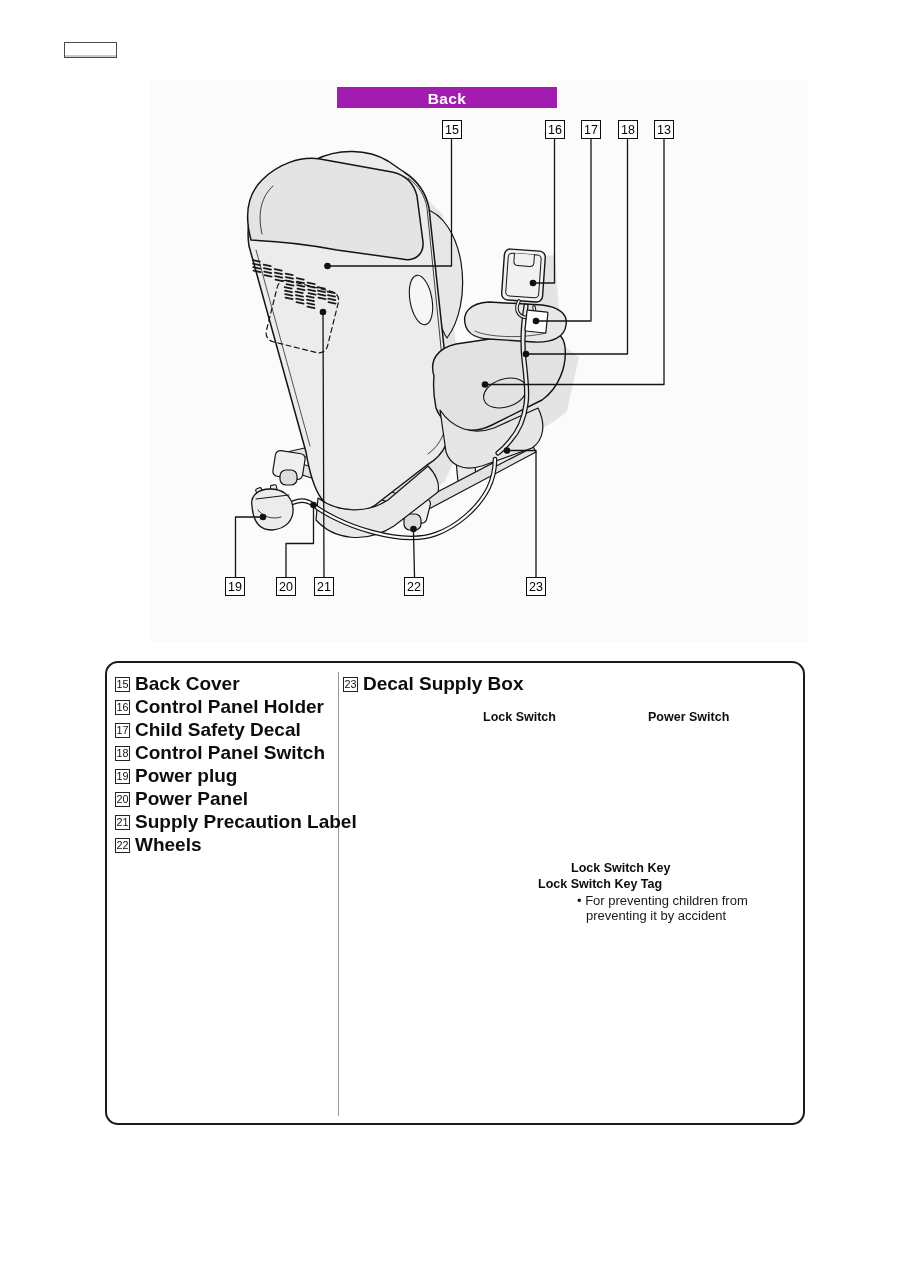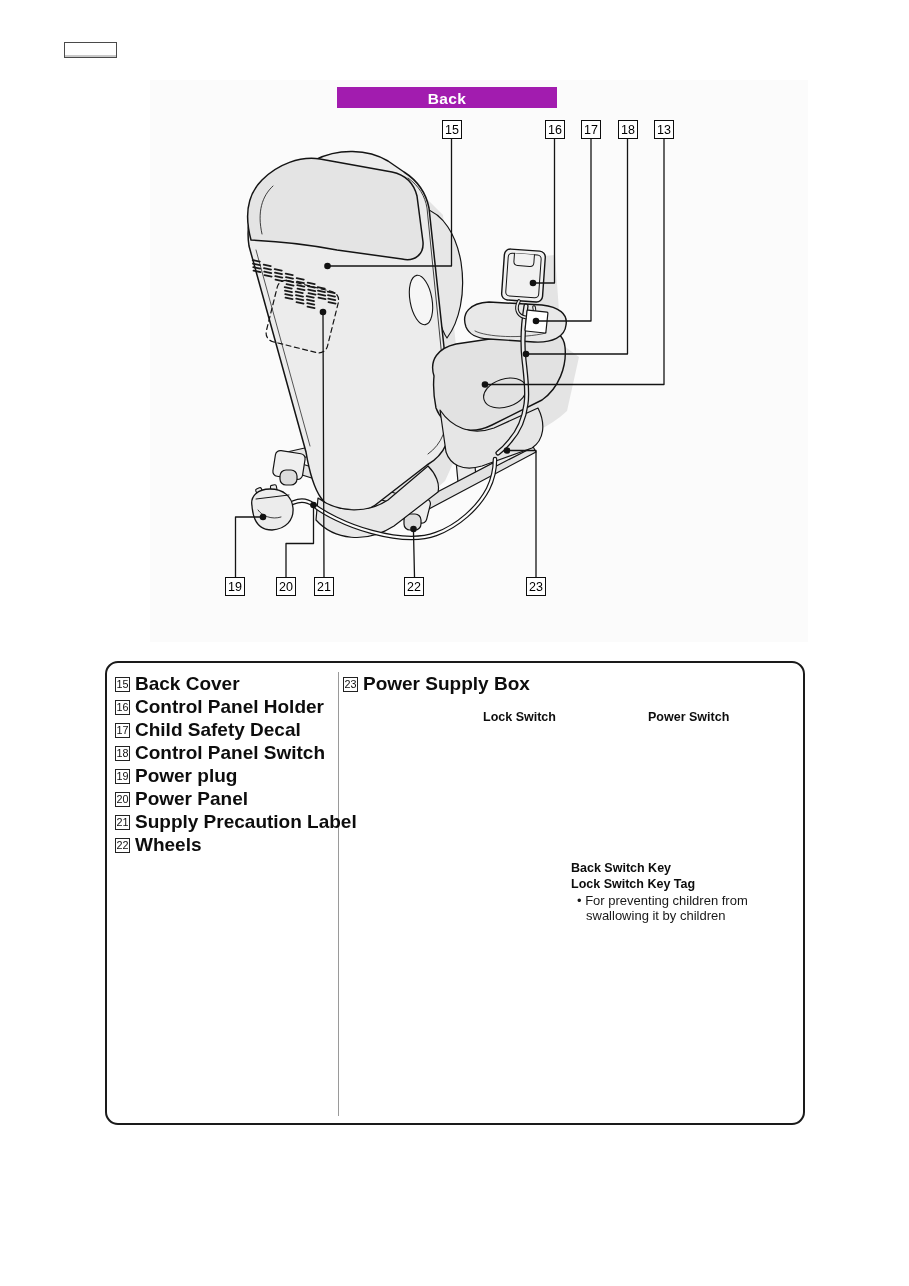--- a/index.html
+++ b/index.html
@@ -297,23 +297,23 @@
     <span class="nbox">21</span>
     <span class="llabel">Supply Precaution Label</span>
   </div>
   <div class="lrow" style="left:115px;top:837px">
     <span class="nbox">22</span>
     <span class="llabel">Wheels</span>
   </div>
 
   <div class="lrow" style="left:343px;top:676px">
     <span class="nbox">23</span>
-    <span class="llabel">Power Supply Box</span>
+    <span class="llabel">Decal Supply Box</span>
   </div>
 
   <div class="dlabel" style="left:483px;top:710px">Lock Switch</div>
   <div class="dlabel" style="left:648px;top:710px">Power Switch</div>
-  <div class="dlabel" style="left:571px;top:861px">Back Switch Key</div>
-  <div class="dlabel" style="left:571px;top:877px">Lock Switch Key Tag</div>
+  <div class="dlabel" style="left:571px;top:861px">Lock Switch Key</div>
+  <div class="dlabel" style="left:538px;top:877px">Lock Switch Key Tag</div>
   <div class="dnote" style="left:577px;top:893px">• For preventing children from</div>
-  <div class="dnote" style="left:586px;top:908px">swallowing it by children</div>
+  <div class="dnote" style="left:586px;top:908px">preventing it by accident</div>
 
 </div>
 
 </body></html>

